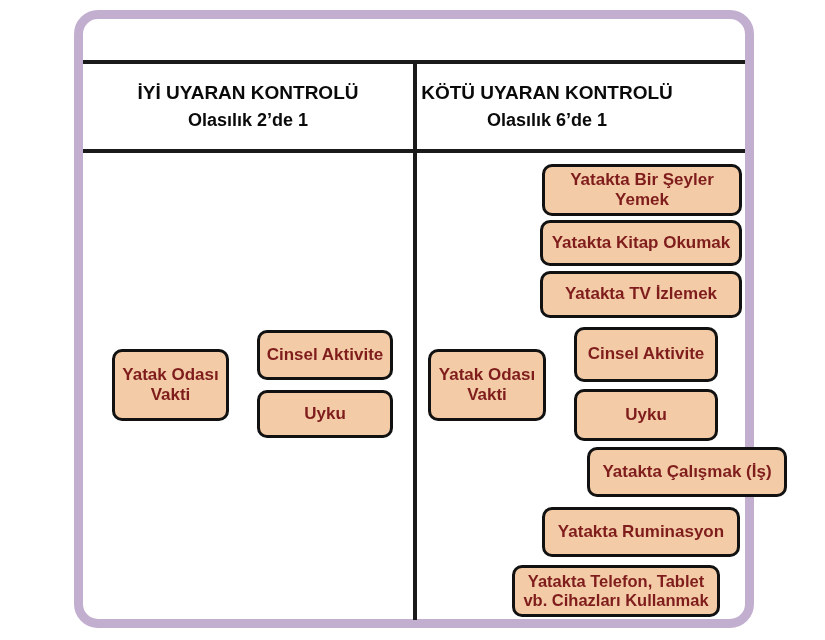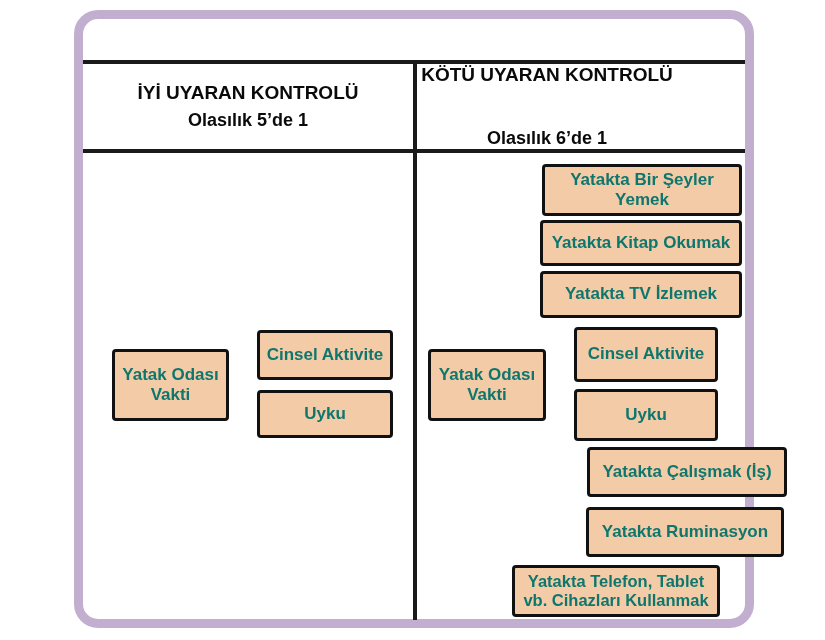--- a/index.html
+++ b/index.html
@@ -24,41 +24,41 @@
   .hline{position:absolute;left:0;width:662px;height:4px;background:var(--line);}
   .vline{position:absolute;left:330px;top:41px;width:4px;height:560px;background:var(--line);}
   .header{
     position:absolute;top:45px;height:85px;
     display:flex;flex-direction:column;align-items:center;justify-content:center;
     gap:6px;color:#0a0a0a;text-align:center;
   }
   .header .h-title{font-size:19px;font-weight:bold;}
   .header .h-sub{font-size:18px;font-weight:bold;}
   .header.left{left:0;width:330px;}
-  .header.right{left:334px;width:260px;justify-content:space-between;}
+  .header.right{left:334px;width:260px;}
   .box{
     position:absolute;background:var(--box-fill);
-    border:3.5px solid var(--box-border);border-radius:4px;
+    border:3.5px solid var(--box-border);border-radius:10px;
     display:flex;align-items:center;justify-content:center;
-    text-align:center;font-size:17px;font-weight:bold;color:#0f766e;
+    text-align:center;font-size:17px;font-weight:bold;color:#7f1d1d;
     line-height:1.18;padding:0 6px;
   }
 </style>
 </head>
 <body>
 
 <div class="stage">
   <div class="frame">
 
 
     <div class="hline" style="top:41px"></div>
 
     <div class="header left">
       <div class="h-title">İYİ UYARAN KONTROLÜ</div>
-      <div class="h-sub">Olasılık 5’de 1</div>
+      <div class="h-sub">Olasılık 2’de 1</div>
     </div>
 
     <div class="header right">
       <div class="h-title">KÖTÜ UYARAN KONTROLÜ</div>
       <div class="h-sub">Olasılık 6’de 1</div>
     </div>
 
     <div class="hline" style="top:130px"></div>
 
     <div class="vline"></div>
@@ -67,17 +67,17 @@
     <div class="box" style="left:174px;top:311px;width:136px;height:50px;">Cinsel Aktivite</div>
     <div class="box" style="left:174px;top:371px;width:136px;height:48px;">Uyku</div>
 
     <div class="box" style="left:345px;top:330px;width:118px;height:72px;">Yatak Odası Vakti</div>
     <div class="box" style="left:459px;top:145px;width:200px;height:52px;">Yatakta Bir Şeyler Yemek</div>
     <div class="box" style="left:457px;top:201px;width:202px;height:46px;">Yatakta Kitap Okumak</div>
     <div class="box" style="left:457px;top:252px;width:202px;height:47px;">Yatakta TV İzlemek</div>
     <div class="box" style="left:491px;top:308px;width:144px;height:55px;">Cinsel Aktivite</div>
     <div class="box" style="left:491px;top:370px;width:144px;height:52px;">Uyku</div>
     <div class="box" style="left:460px;top:428px;width:200px;height:50px;margin-left:44px;">Yatakta Çalışmak (İş)</div>
-    <div class="box" style="left:459px;top:488px;width:198px;height:50px;margin-left:44px;">Yatakta Ruminasyon</div>
+    <div class="box" style="left:459px;top:488px;width:198px;height:50px;">Yatakta Ruminasyon</div>
     <div class="box" style="left:429px;top:546px;width:208px;height:52px;font-size:16.5px;">Yatakta Telefon, Tablet vb. Cihazları Kullanmak</div>
 
   </div>
 </div>
 
 </body></html>

